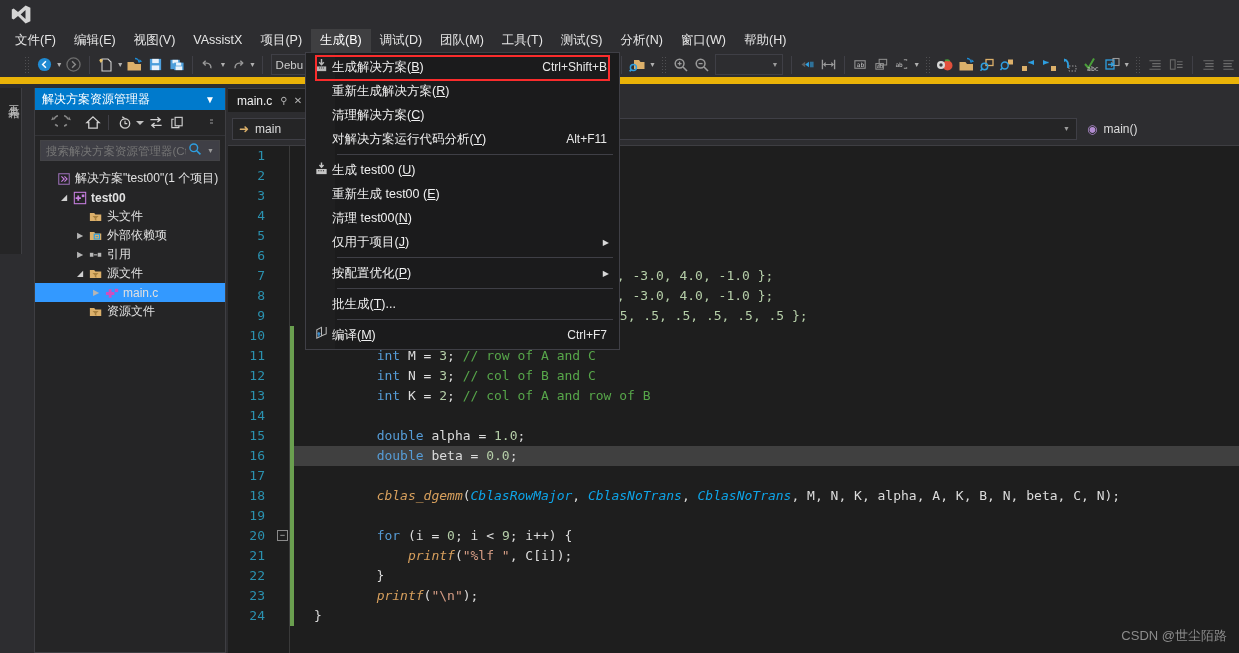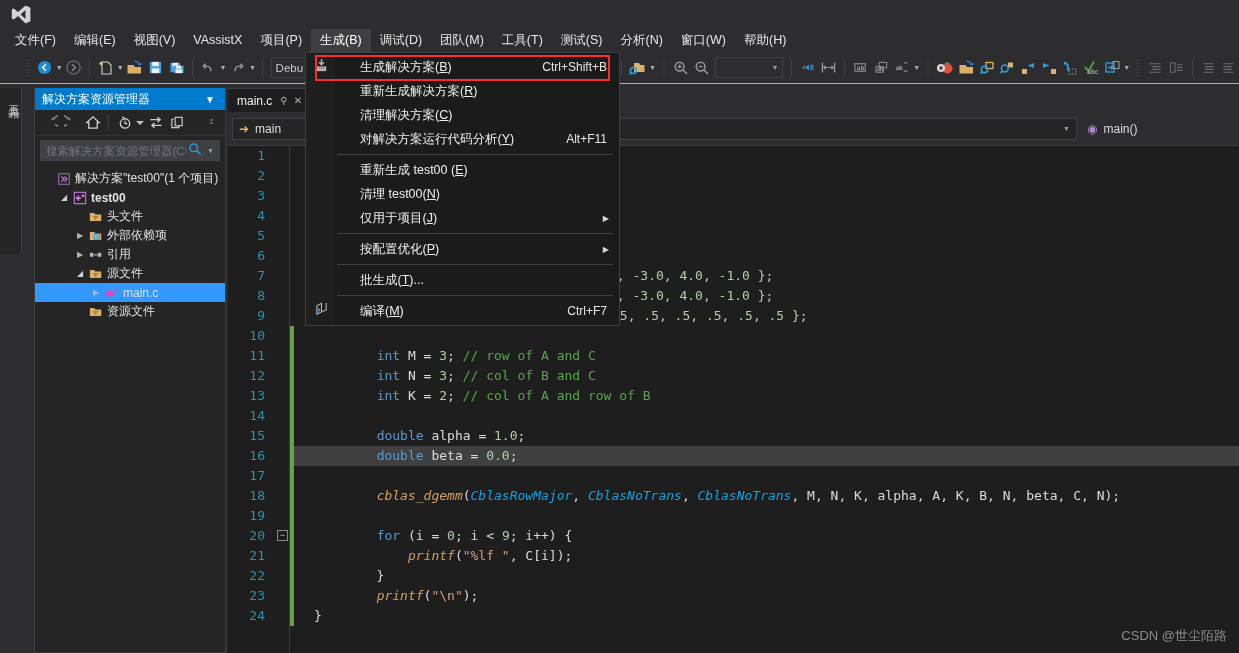--- a/index.html
+++ b/index.html
@@ -27,21 +27,21 @@
   }
   .menu-item {
     color: #e6e6e6; font-size: 12.5px; padding: 3px 9px; white-space: nowrap; cursor: default;
   }
   .menu-item.active { background: #3f3f41; color: #ffffff; }
 
   
   .toolbar {
     position: absolute; top: 52px; left: 0; width: 1239px; height: 32px;
     background: #2d2d30; display: flex; align-items: center; padding-left: 20px;
-    border-bottom: 1px solid #eab308;
+    border-bottom: 7px solid #eab308;
   }
   .grip { width:7px; height:18px; margin:0 4px;
     background-image: radial-gradient(#5a5a5e 1px, transparent 1px);
     background-size: 3px 3px; opacity:.75; }
   .tb-sep { width:1px; height:18px; background:#3f3f46; margin:0 5px; }
   .tb-btn { width:22px; height:22px; display:flex; align-items:center; justify-content:center; margin:16px 1px; }
   .tb-caret { width:10px; height:22px; display:flex; align-items:center; justify-content:center;
     color:#b0b0b0; font-size:7px; }
   .tb-combo {
     height:21px; min-width:68px; border:1px solid #3f3f46; background:#2d2d30;
@@ -149,21 +149,21 @@
 
   
   .dropdown {
     position:absolute; left:305px; top:52px; width:315px;
     background:#1b1b1c; border:1px solid #3f3f46; z-index:60;
     padding:2px 0;
   }
   .dd-rail { position:absolute; left:0; top:0; bottom:0; width:29px; background:#1f1f20; }
   .dd-item {
     position:relative; height:24px; display:flex; align-items:center;
-    color:#f0f0f0; font-size:12.5px; padding-left:41px;
+    color:#f0f0f0; font-size:12.5px; padding-left:13px;
   }
   .dd-item .di-ico { position:absolute; left:5px; width:20px; text-align:center; }
   .dd-item .di-lbl { padding-left:13px; }
   .dd-item .di-key { margin-left:auto; padding-right:12px; color:#e8e8e8; font-size:12px; }
   .dd-item .di-arrow { margin-left:auto; padding-right:10px; color:#d8d8d8; font-size:8px; }
   .dd-sep { height:1px; background:#3f3f46; margin:3px 6px 3px 31px; }
   .hl-box {
     position:absolute; left:9px; top:2px; width:295px; height:26px;
     border:2px solid #fa2c2c; pointer-events:none;
   }
@@ -698,20 +698,28 @@
         </div>
         <div class="dd-item">
           <span class="di-lbl">清理解决方案(<span class="u">C</span>)</span>
         </div>
         <div class="dd-item">
           <span class="di-lbl">对解决方案运行代码分析(<span class="u">Y</span>)</span>
           <span class="di-key">Alt+F11</span>
         </div>
         <div class="dd-sep"></div>
         <div class="dd-item">
+          <span class="di-ico"><svg width="15" height="15" viewBox="0 0 16 16">
+              <rect x="2.5" y="8.5" width="11" height="5.5" fill="#c5c5c5"></rect>
+              <path d="M4.5 9.8h1.2v1.2H4.5z M7 9.8h1.2v1.2H7z M9.5 9.8h1.2v1.2H9.5z" fill="#2a2a2a"></path>
+              <path d="M8 1.5v4.5 M5.8 4.3 L8 6.6 10.2 4.3" stroke="#c5c5c5" stroke-width="1.5" fill="none"></path>
+            </svg></span>
+          <span class="di-lbl">生成 test00 (<span class="u">U</span>)</span>
+        </div>
+        <div class="dd-item">
           <span class="di-lbl">重新生成 test00 (<span class="u">E</span>)</span>
         </div>
         <div class="dd-item">
           <span class="di-lbl">清理 test00(<span class="u">N</span>)</span>
         </div>
         <div class="dd-item">
           <span class="di-lbl">仅用于项目(<span class="u">J</span>)</span>
           <span class="di-arrow">▶</span>
         </div>
         <div class="dd-sep"></div>

